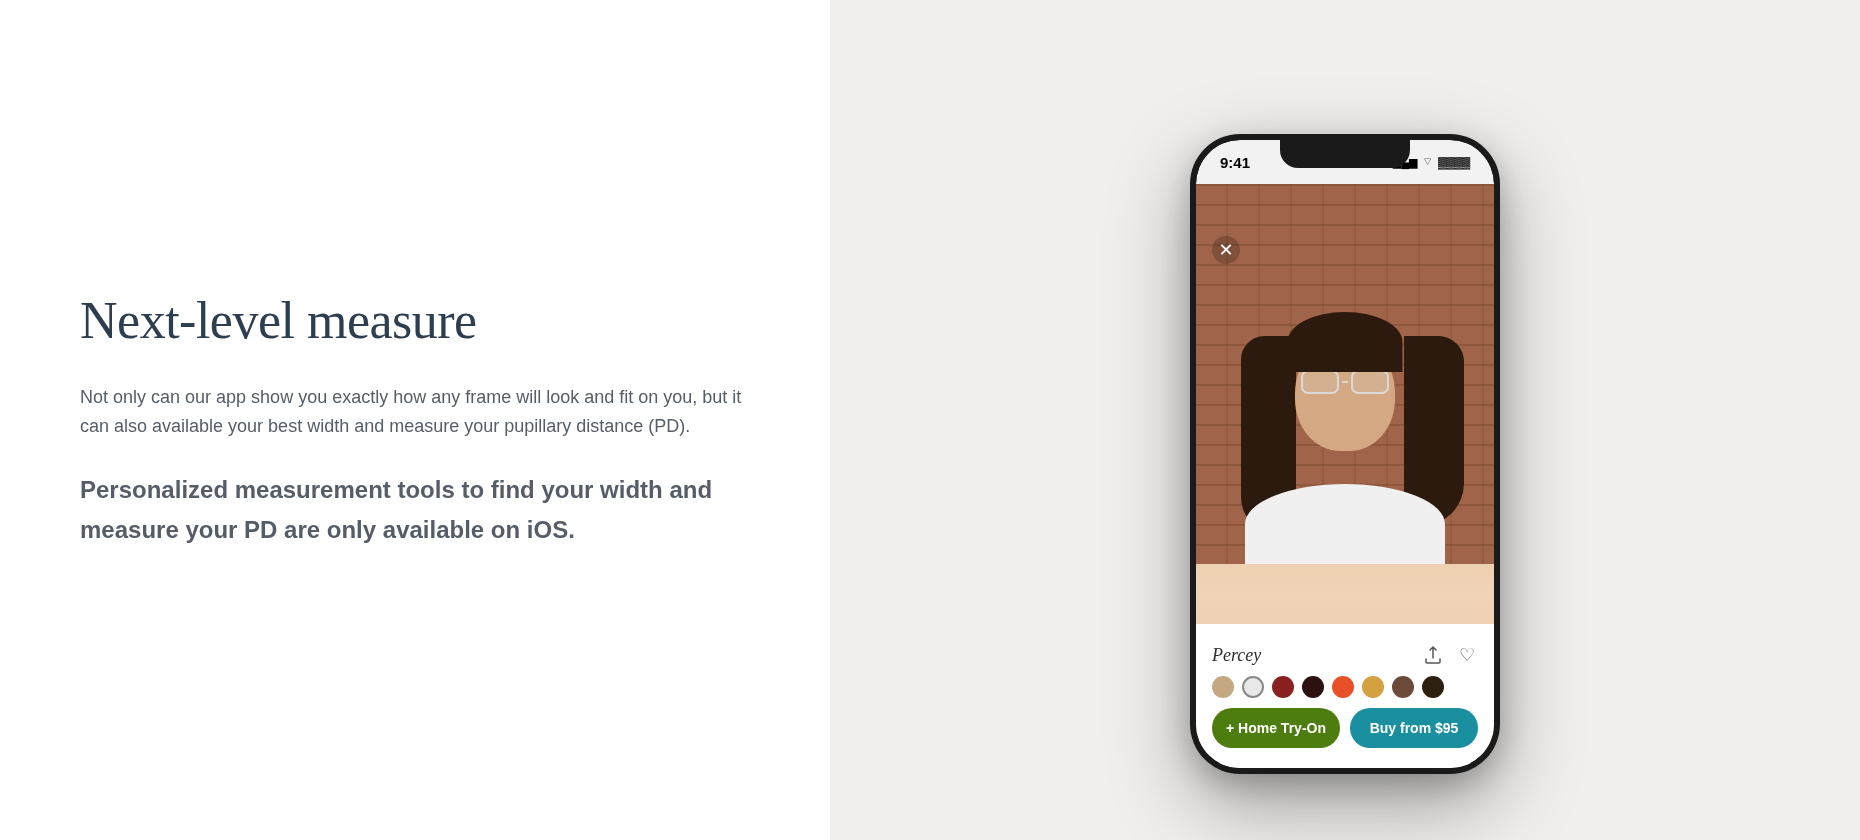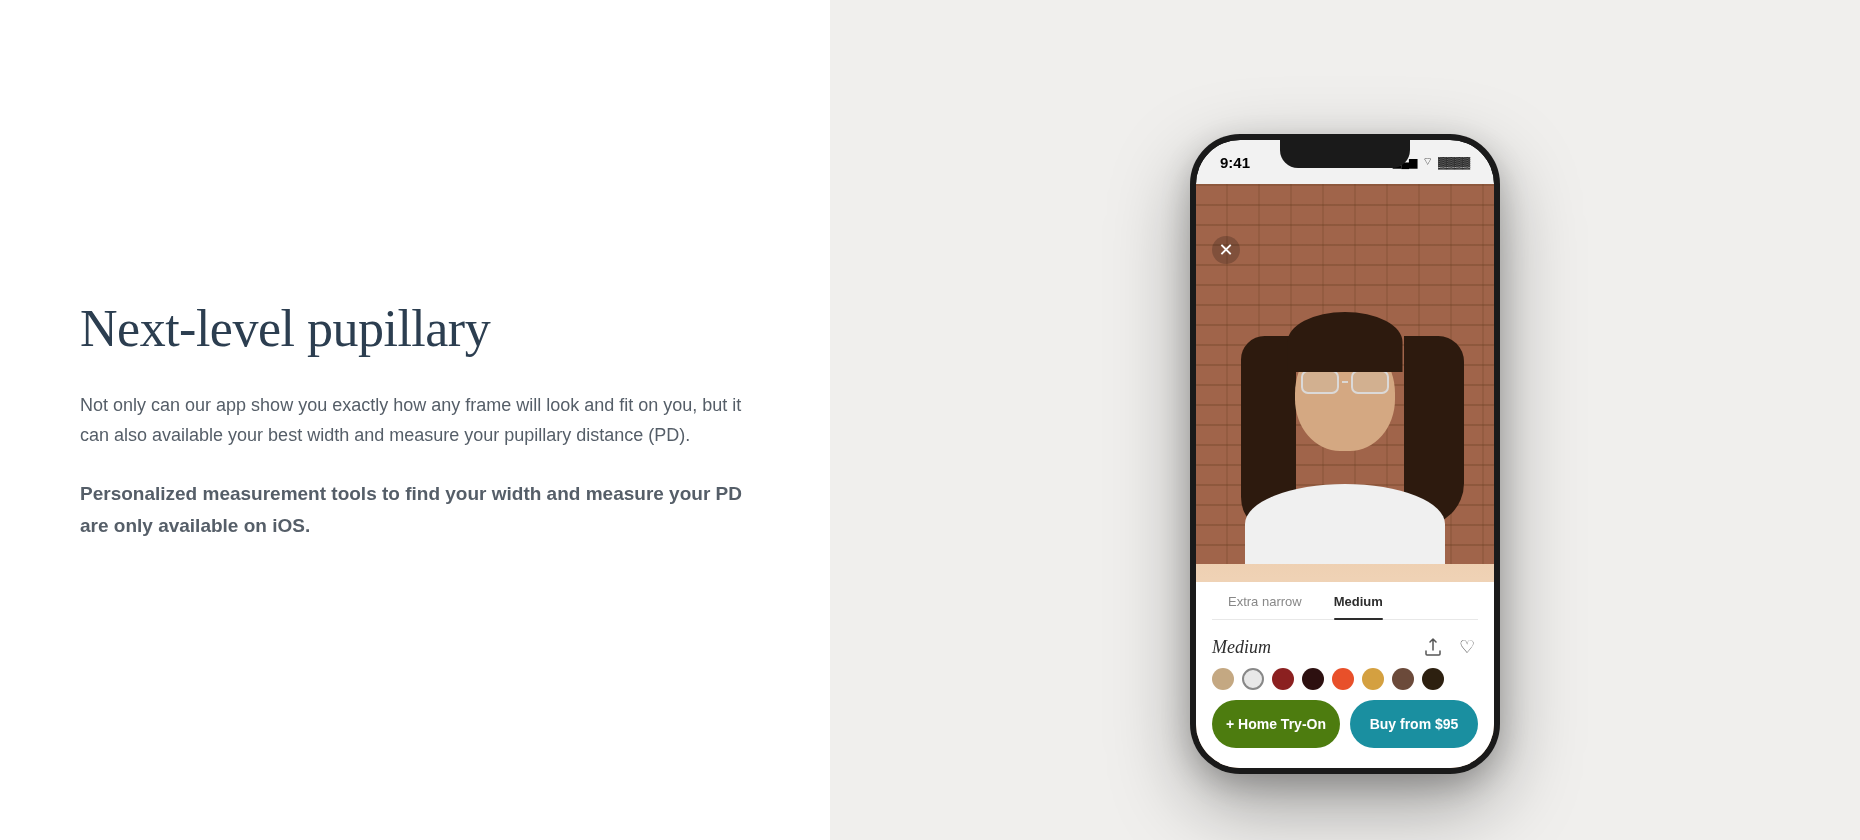--- a/index.html
+++ b/index.html
@@ -39,21 +39,21 @@
     .body-text {
       font-size: 18px;
       line-height: 1.65;
       color: #555e68;
       font-family: -apple-system, BlinkMacSystemFont, 'Segoe UI', Arial, sans-serif;
       margin-bottom: 28px;
       font-weight: 400;
     }
 
     .bold-text {
-      font-size: 19px;
+      font-size: 24px;
       line-height: 1.65;
       color: #555e68;
       font-family: -apple-system, BlinkMacSystemFont, 'Segoe UI', Arial, sans-serif;
       font-weight: 700;
     }
 
     .right-panel {
       width: 1030px;
       height: 840px;
       background: #f0efed;
@@ -371,33 +371,33 @@
       justify-content: center;
       gap: 4px;
     }
 
     .btn-buy {
       flex: 1;
       background: #1a8fa0;
       color: #ffffff;
       border: none;
       border-radius: 25px;
-      padding: 16px 8px;
+      padding: 8px 8px;
       font-family: -apple-system, BlinkMacSystemFont, sans-serif;
       font-size: 14px;
       font-weight: 600;
       cursor: pointer;
     }
   </style>
 </head>
 <body>
 
 <div class="left-panel">
   <div class="left-content">
-    <h1 class="headline">Next-level pupillary</h1>
+    <h1 class="headline">Next-level measure</h1>
     <p class="body-text">Not only can our app show you exactly how any frame will look and fit on you, but it can also available your best width and measure your pupillary distance (PD).</p>
     <p class="bold-text">Personalized measurement tools to find your width and measure your PD are only available on iOS.</p>
   </div>
 </div>
 
 <div class="right-panel">
 
   <div class="phone-wrapper">
     <div class="phone-outer">
       <div class="phone-inner">
@@ -437,31 +437,23 @@
 
             <div style="position:absolute; bottom:42%; left:50%; transform:translateX(-50%); width:30px; height:20px;">
               <div style="width:20px; height:20px; border-radius:50%; background:rgba(210,180,100,0.8); margin:0 auto;"></div>
             </div>
           </div>
 
           <div class="close-btn">✕</div>
 
           <div class="bottom-panel">
 
-            <div class="tabs-row">
-              <div class="tab">
-                <span>Extra narrow</span>
-              </div>
-              <div class="tab active">
-                <span>Medium</span>
-              </div>
-            </div>
 
             <div class="product-row">
-              <span class="product-name">Medium</span>
+              <span class="product-name">Percey</span>
               <div class="product-actions">
                 <div class="action-icon">
                   <svg width="16" height="18" viewBox="0 0 16 18" fill="none" xmlns="http://www.w3.org/2000/svg">
                     <path d="M8 1V12M8 1L5 4M8 1L11 4M1 13V16C1 16.6 1.4 17 2 17H14C14.6 17 15 16.6 15 16V13" stroke="#555" stroke-width="1.5" stroke-linecap="round" stroke-linejoin="round"></path>
                   </svg>
                 </div>
                 <div class="action-icon" style="font-size:18px; color:#555;">♡</div>
               </div>
             </div>
 

